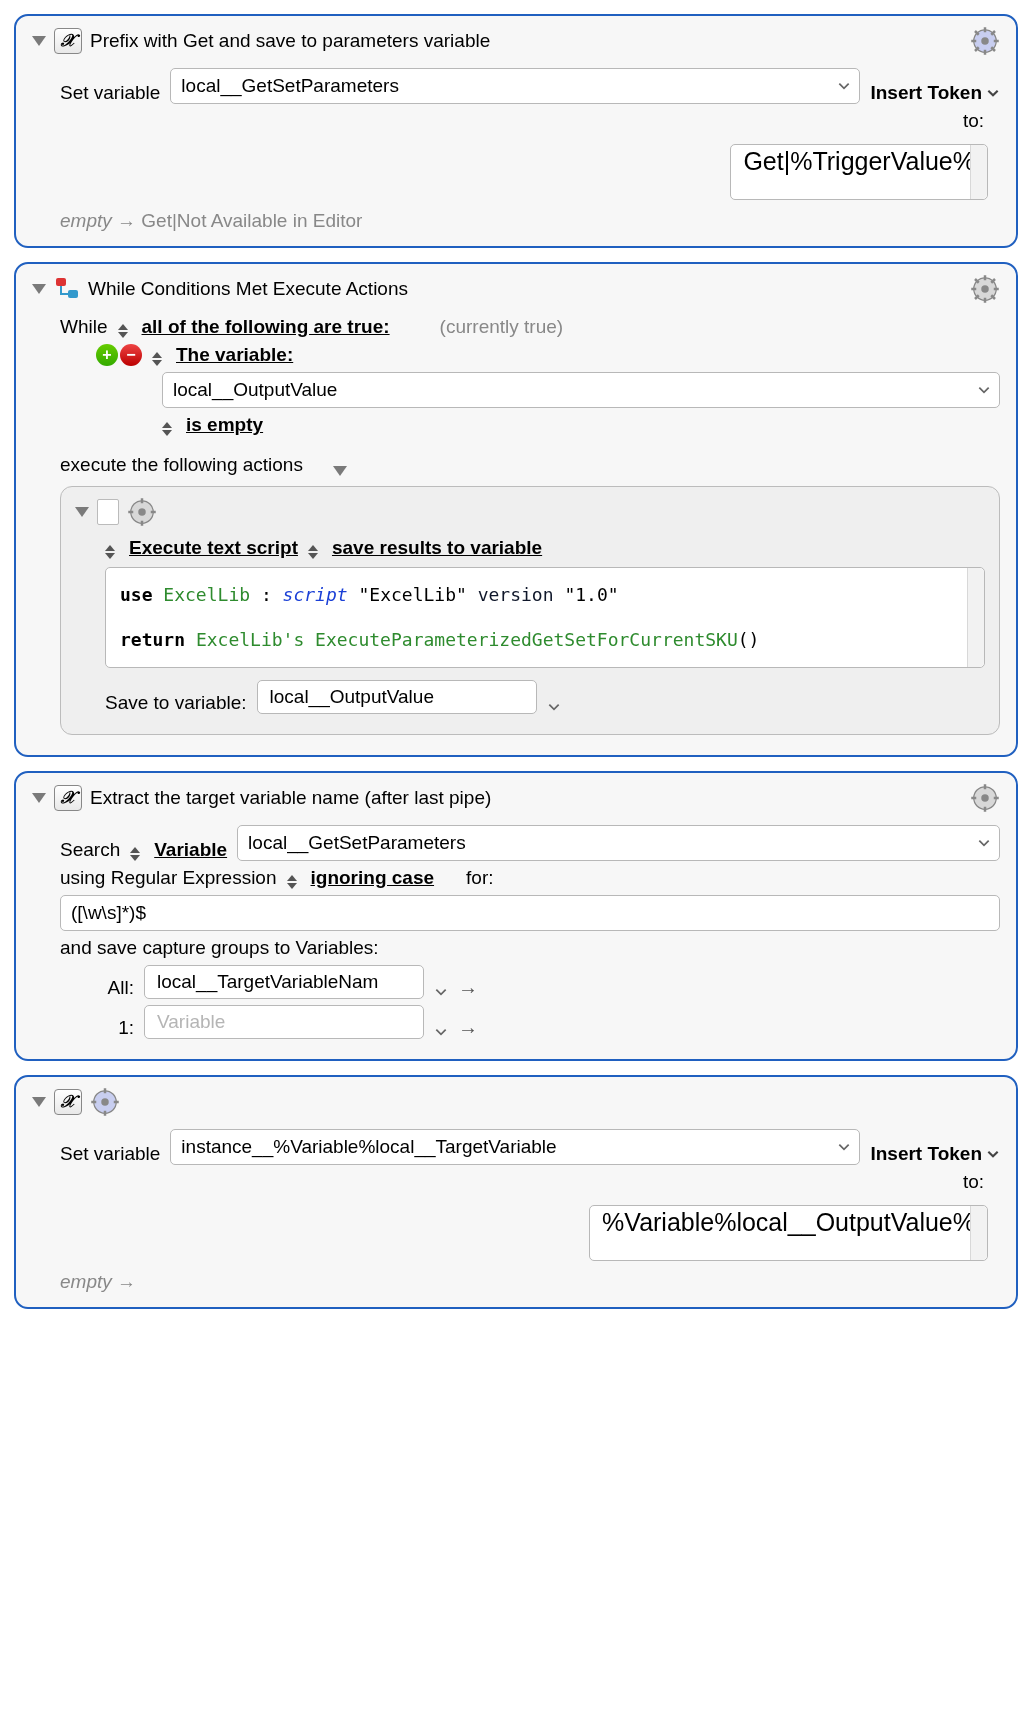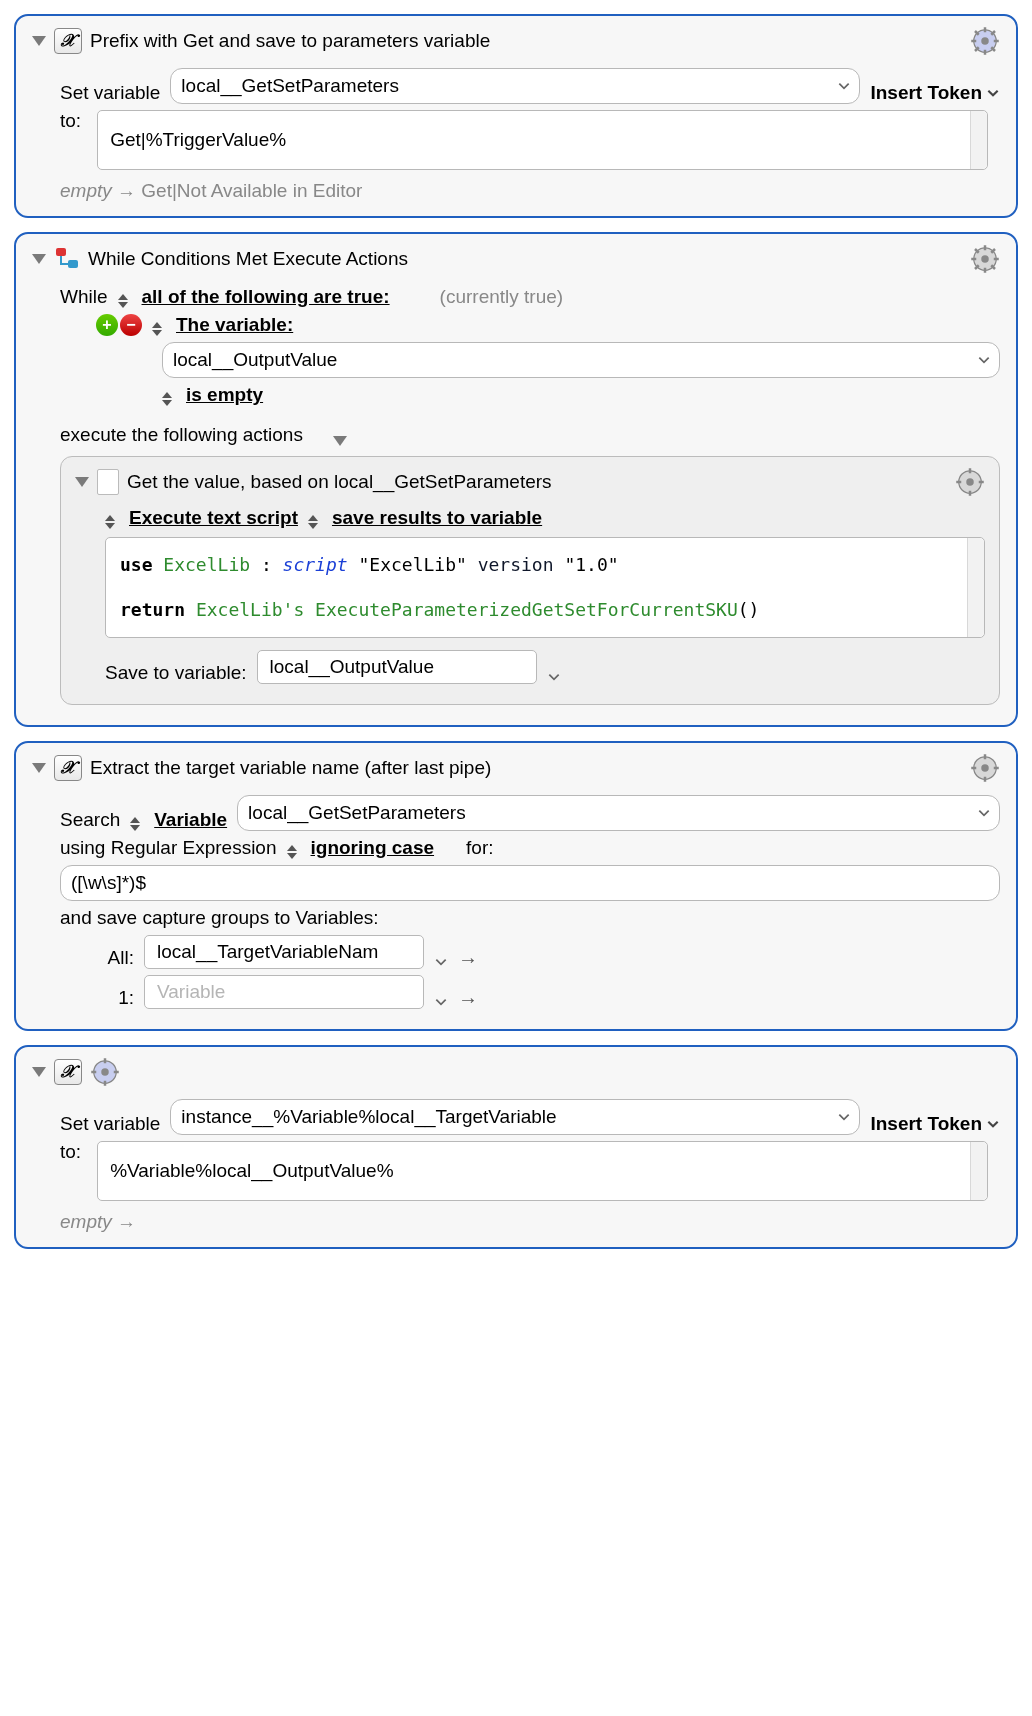--- a/index.html
+++ b/index.html
@@ -70,56 +70,57 @@
       margin: 6px 0 6px 28px;
       flex-wrap: wrap;
     }
     .row-indent2 { margin-left: 64px; }
     .label { font-size: 19px; }
     .combo {
       display: flex;
       align-items: center;
       background: #fff;
       border: 1px solid #b8b8b8;
-      border-radius: 12px;
+      border-radius: 5px;
       height: 36px;
       padding: 0 8px;
       flex: 1;
       min-width: 0;
     }
     .combo input {
       border: none;
       outline: none;
       font-size: 19px;
       flex: 1;
       background: transparent;
       min-width: 0;
     }
     .chev {
       width: 14px; height: 14px;
       flex-shrink: 0;
     }
     .textarea-wrap {
       display: flex;
-      align-items: flex-start;
+      align-items: flex-end;
       margin: 6px 12px 6px 28px;
       gap: 12px;
+      flex-direction: column;
     }
     .textarea-wrap .to-label {
       display: flex;
       align-items: center;
       padding-right: 4px;
     }
     .big-textarea {
       flex: 1;
       border: 1px solid #b8b8b8;
       border-radius: 5px;
       background: #fff;
-      padding: 18px 12px;
-      font-size: 19px;
+      padding: 2px 12px;
+      font-size: 25px;
       min-height: 56px;
       position: relative;
     }
     .big-textarea::after {
       content:"";
       position:absolute;
       right:0; top:0; bottom:0;
       width:16px;
       background:#f2f2f2;
       border-left:1px solid #d8d8d8;
@@ -306,21 +307,20 @@
   <div class="row" style="margin-top:18px;">
     <span class="label">execute the following actions</span>
     <span style="width:10px"></span>
     <span class="disclose"></span>
   </div>
 
   <div class="nested-block">
     <div class="block-header">
       <span class="disclose"></span>
       <span class="doc-icon"></span>
-      <span class="title-text">Get the value, based on local__GetSetParameters</span>
       <svg class="gear" viewBox="0 0 24 24">
           <circle cx="12" cy="12" r="9" fill="#d8d8d8" stroke="#888" stroke-width="1"></circle>
           <circle cx="12" cy="12" r="3" fill="#888"></circle>
           <g stroke="#888" stroke-width="2">
             <line x1="12" y1="1" x2="12" y2="5"></line>
             <line x1="12" y1="19" x2="12" y2="23"></line>
             <line x1="1" y1="12" x2="5" y2="12"></line>
             <line x1="19" y1="12" x2="23" y2="12"></line>
           </g>
         </svg>

